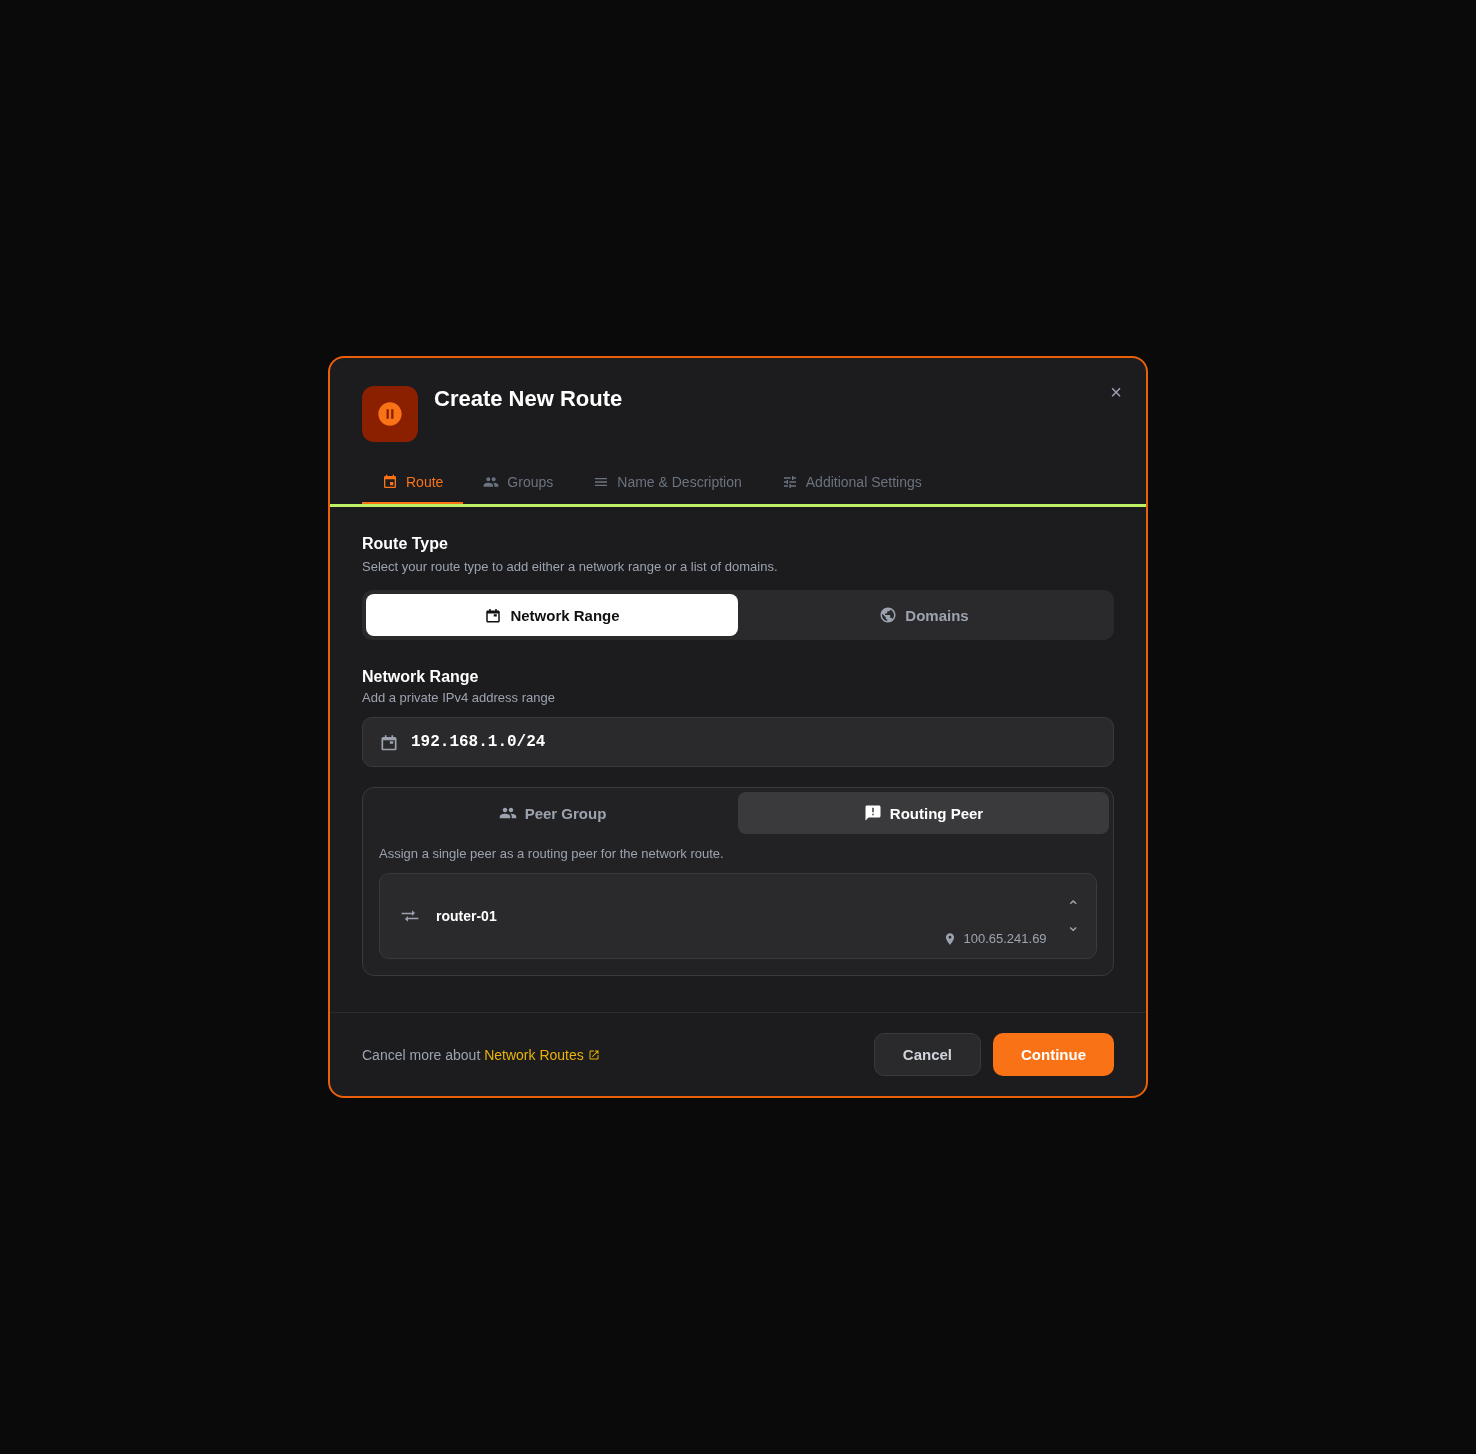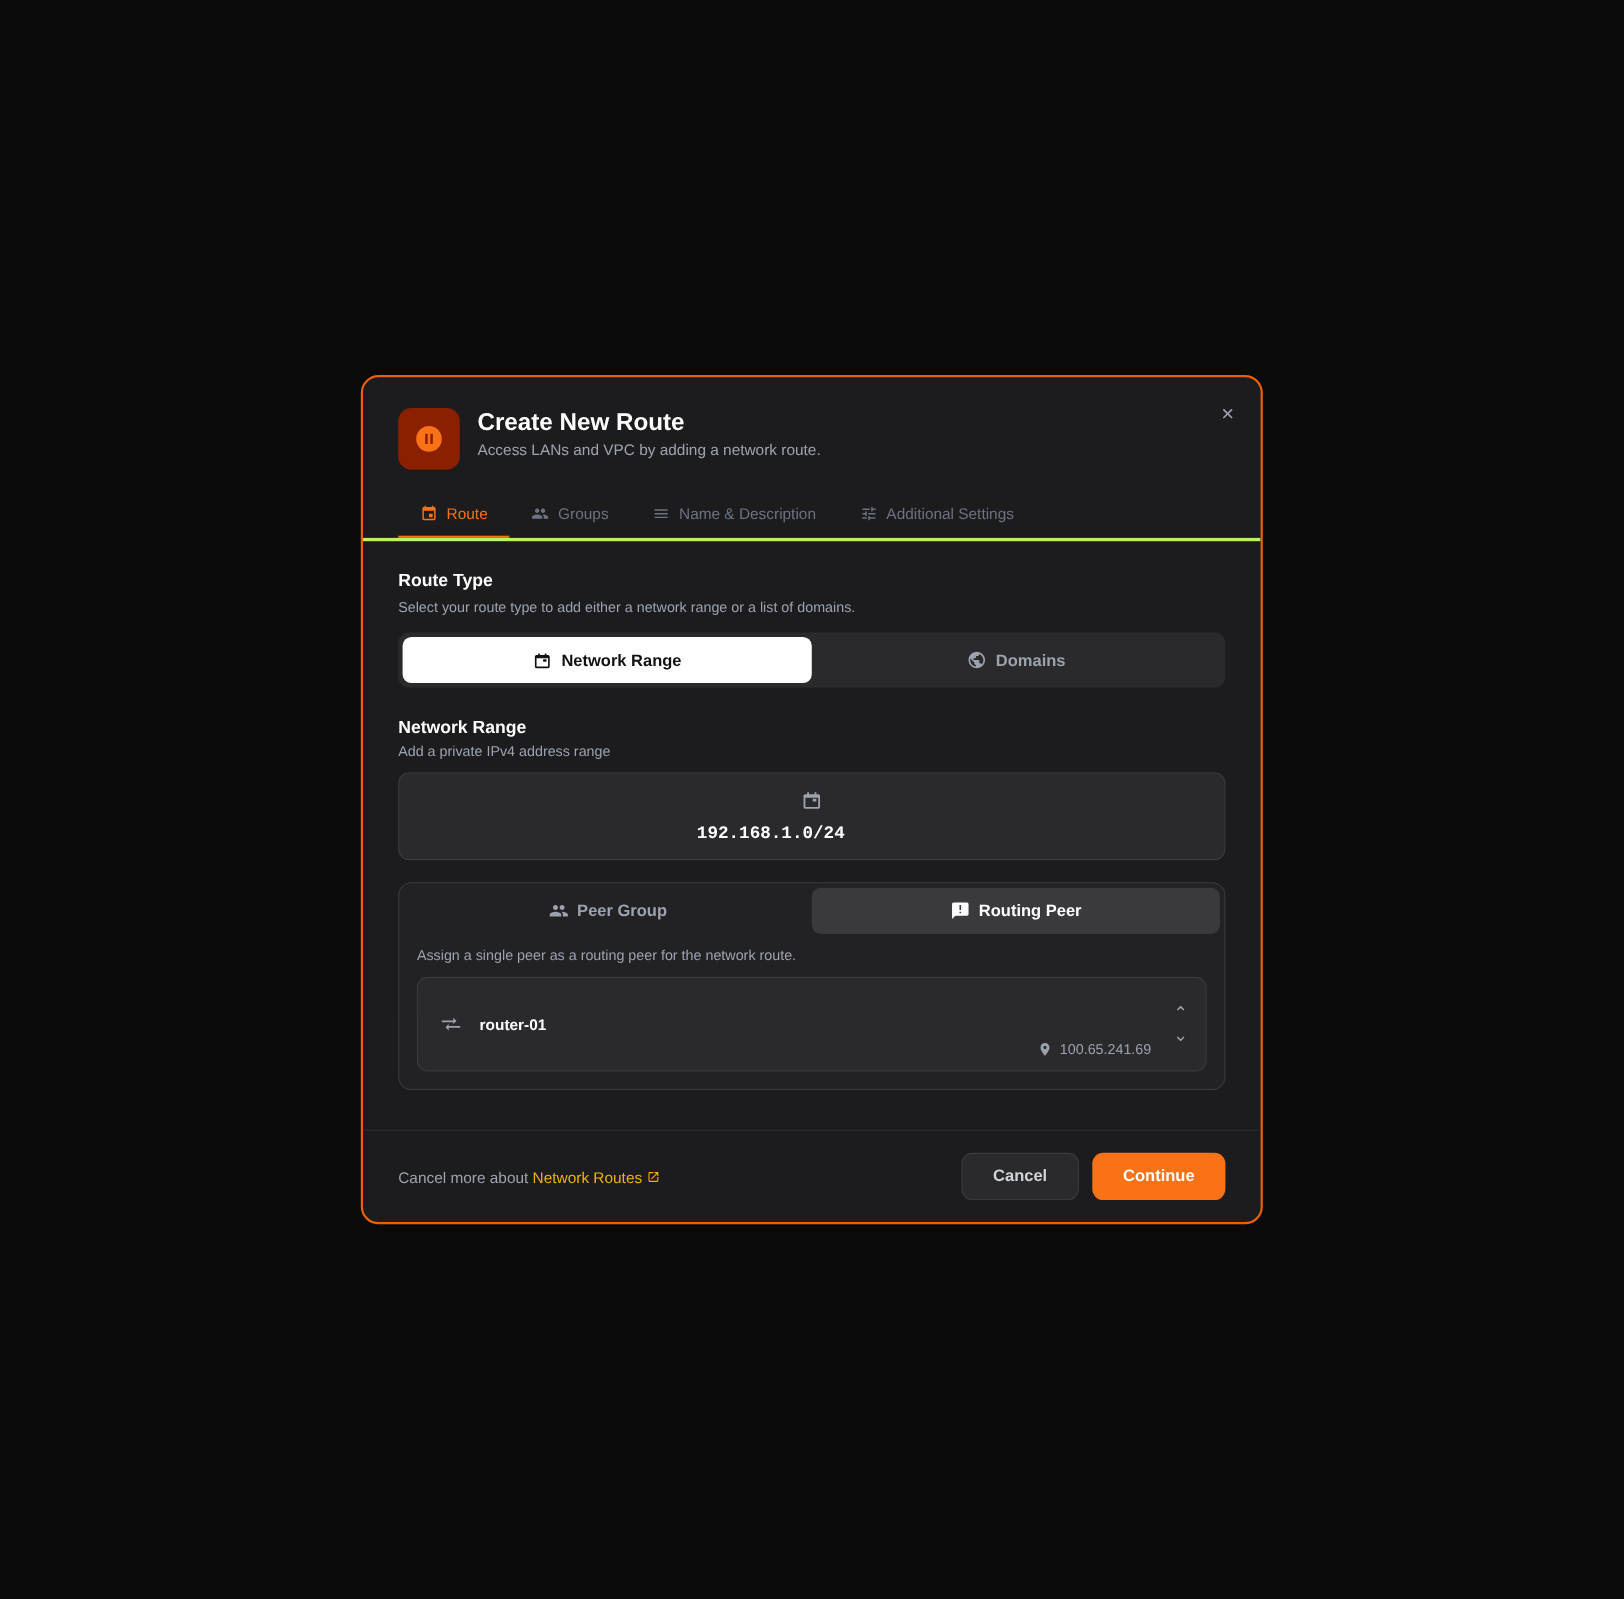--- a/index.html
+++ b/index.html
@@ -154,21 +154,20 @@
     }
     .input-field {
       background: #2a2a2c;
       border: 1px solid #3a3a3c;
       border-radius: 10px;
       padding: 14px 16px;
       display: flex;
       align-items: center;
       gap: 12px;
       margin-bottom: 20px;
-      flex-direction: column;
     }
     .input-field svg {
       width: 20px;
       height: 20px;
       fill: #9ca3af;
       flex-shrink: 0;
     }
     .input-field input {
       background: none;
       border: none;
@@ -318,21 +317,20 @@
   <div class="modal">
 
     <div class="modal-header">
       <div class="app-icon">
         <svg viewBox="0 0 24 24">
           <path d="M12 2C6.48 2 2 6.48 2 12s4.48 10 10 10 10-4.48 10-10S17.52 2 12 2zm-1 14H9V8h2v8zm4 0h-2V8h2v8z"></path>
         </svg>
       </div>
       <div class="modal-title-group">
         <div class="modal-title">Create New Route</div>
-        <div class="modal-subtitle">Access LANs and VPC by adding a network route.</div>
       </div>
       <button class="close-btn">×</button>
     </div>
 
     <div class="tabs">
       <div class="tab active">
         <svg viewBox="0 0 24 24" fill="currentColor">
           <path d="M17 12h-5v5h5v-5zM16 1v2H8V1H6v2H5c-1.11 0-1.99.9-1.99 2L3 19c0 1.1.89 2 2 2h14c1.1 0 2-.9 2-2V5c0-1.1-.9-2-2-2h-1V1h-2zm3 18H5V8h14v11z"></path>
         </svg>
         <span>Route</span>

